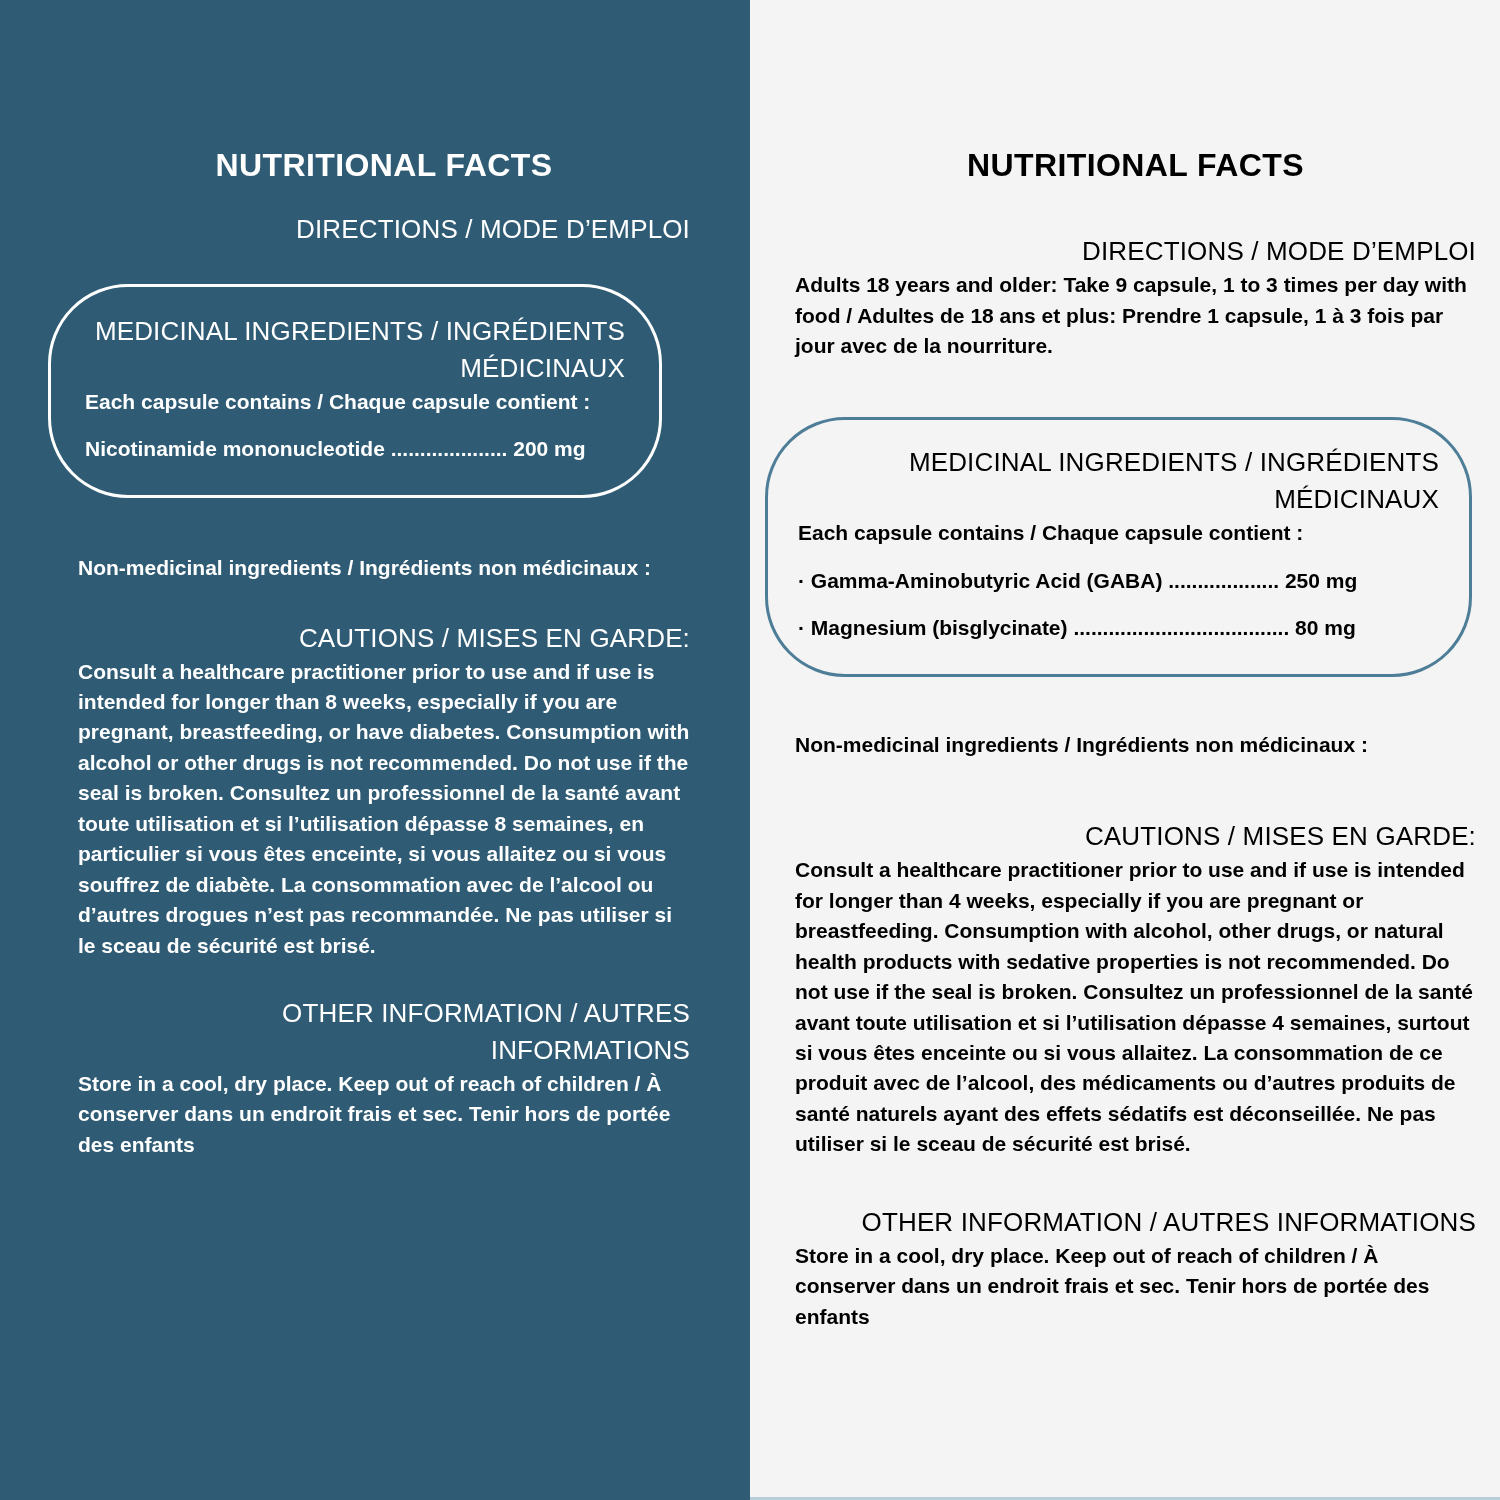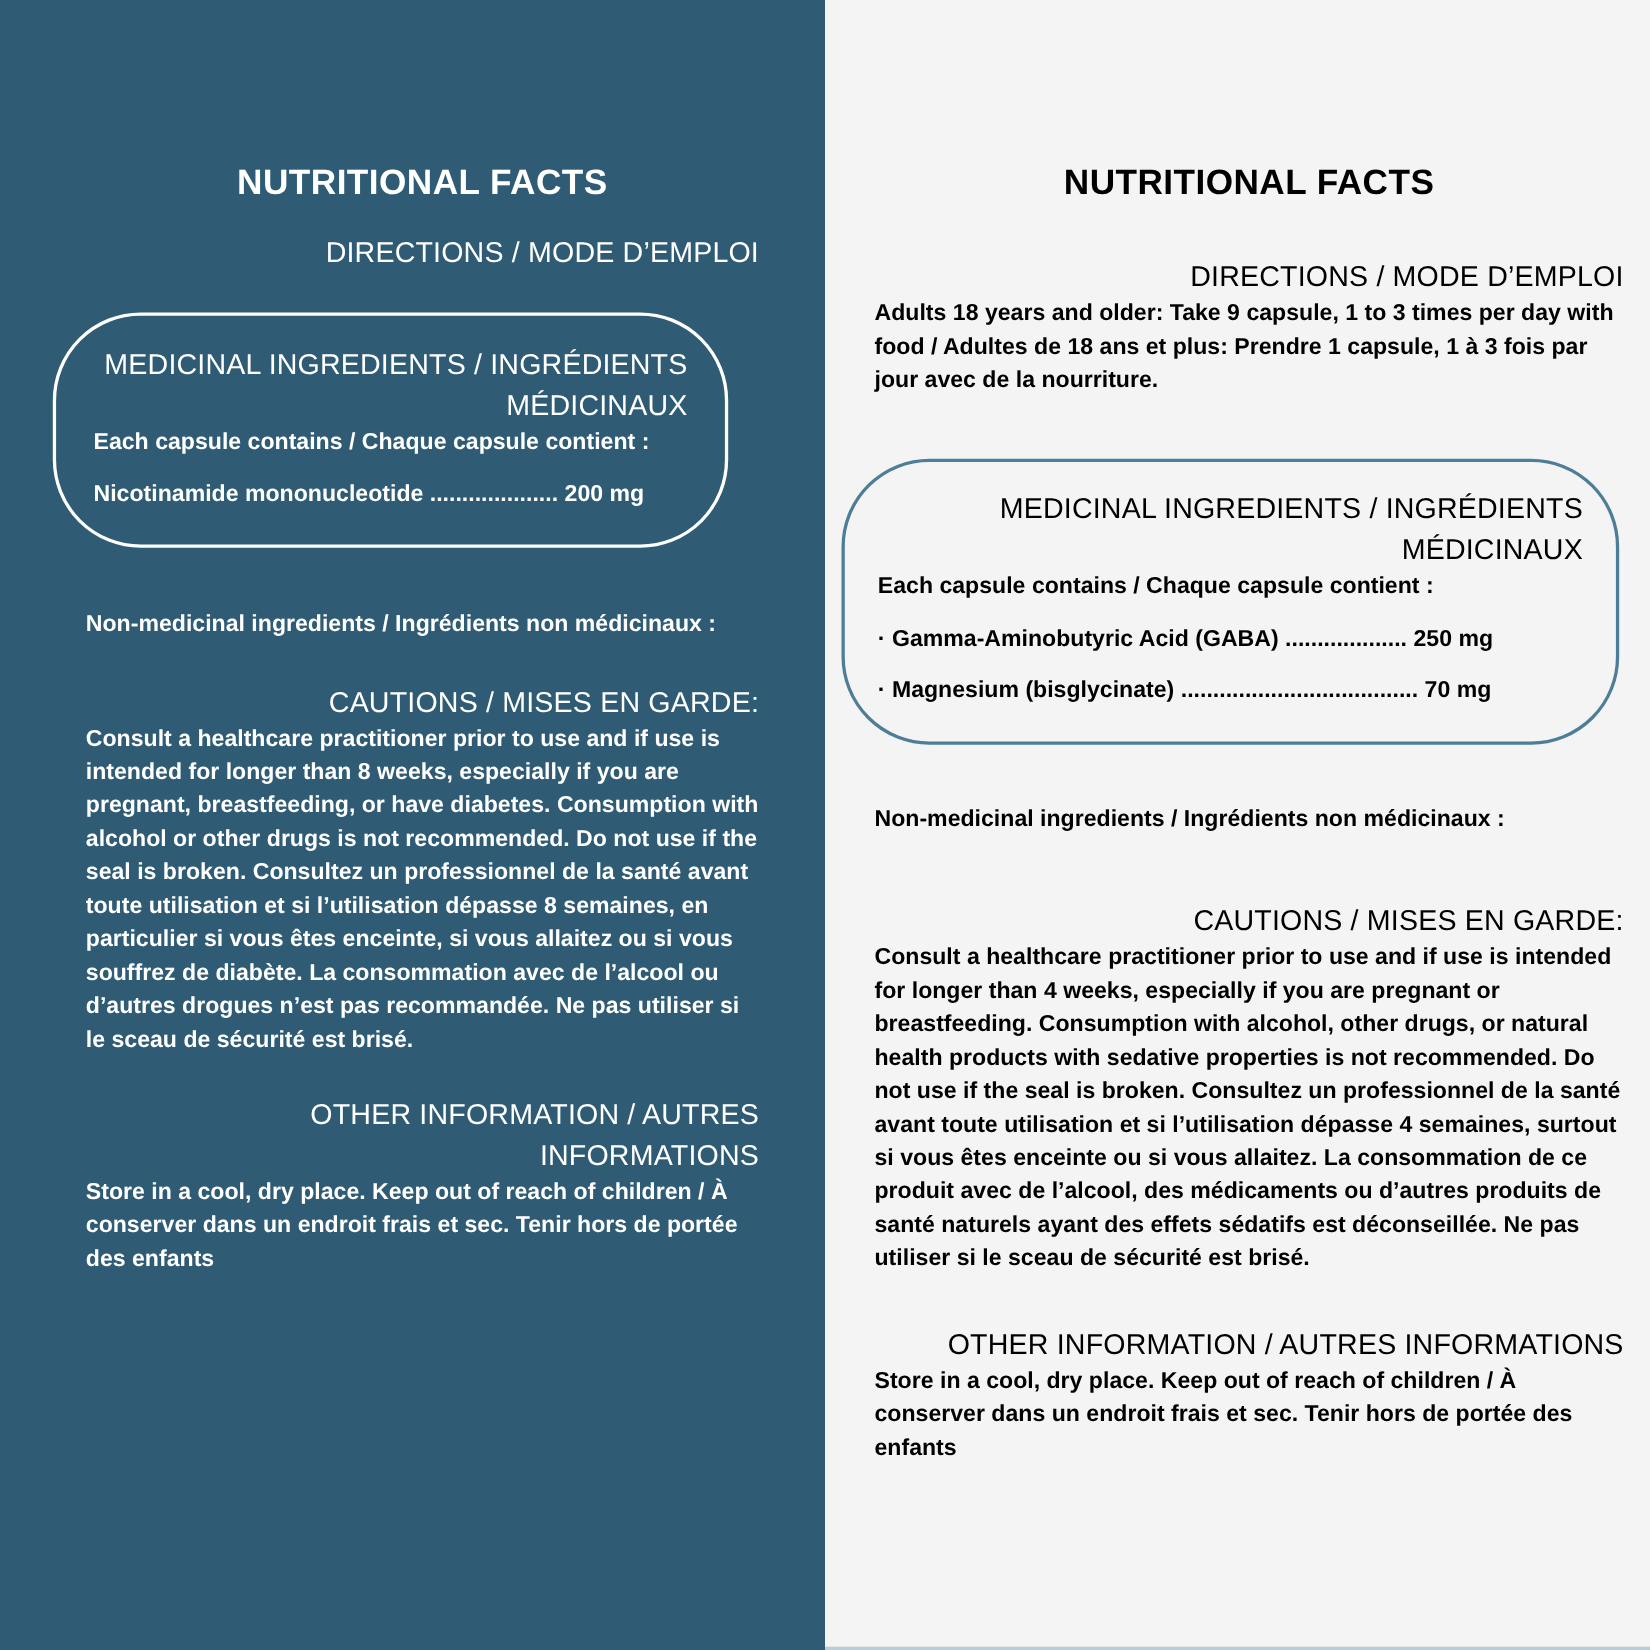--- a/index.html
+++ b/index.html
@@ -149,21 +149,21 @@
 
     <div class="section directions-block">
       <p class="sec-head">DIRECTIONS / MODE D’EMPLOI</p>
       <p class="sec-body">Adults 18 years and older: Take 9 capsule, 1 to 3 times per day with food / Adultes de 18 ans et plus: Prendre 1 capsule, 1 à 3 fois par jour avec de la nourriture.</p>
     </div>
 
     <div class="callout callout-right">
       <p class="sec-head">MEDICINAL INGREDIENTS / INGRÉDIENTS MÉDICINAUX</p>
       <p class="sec-body">Each capsule contains / Chaque capsule contient :</p>
       <p class="sec-body ing-line">· Gamma-Aminobutyric Acid (GABA) ................... 250 mg</p>
-      <p class="sec-body ing-line">· Magnesium (bisglycinate) ..................................... 70 mg</p>
+      <p class="sec-body ing-line">· Magnesium (bisglycinate) ..................................... 80 mg</p>
     </div>
 
     <div class="section nonmed-block-right">
       <p class="sec-body-light">Non-medicinal ingredients / Ingrédients non médicinaux :</p>
     </div>
 
     <div class="section cautions-block-right">
       <p class="sec-head">CAUTIONS / MISES EN GARDE:</p>
       <p class="sec-body">Consult a healthcare practitioner prior to use and if use is intended for longer than 4 weeks, especially if you are pregnant or breastfeeding. Consumption with alcohol, other drugs, or natural health products with sedative properties is not recommended. Do not use if the seal is broken. Consultez un professionnel de la santé avant toute utilisation et si l’utilisation dépasse 4 semaines, surtout si vous êtes enceinte ou si vous allaitez. La consommation de ce produit avec de l’alcool, des médicaments ou d’autres produits de santé naturels ayant des effets sédatifs est déconseillée. Ne pas utiliser si le sceau de sécurité est brisé.</p>
     </div>

